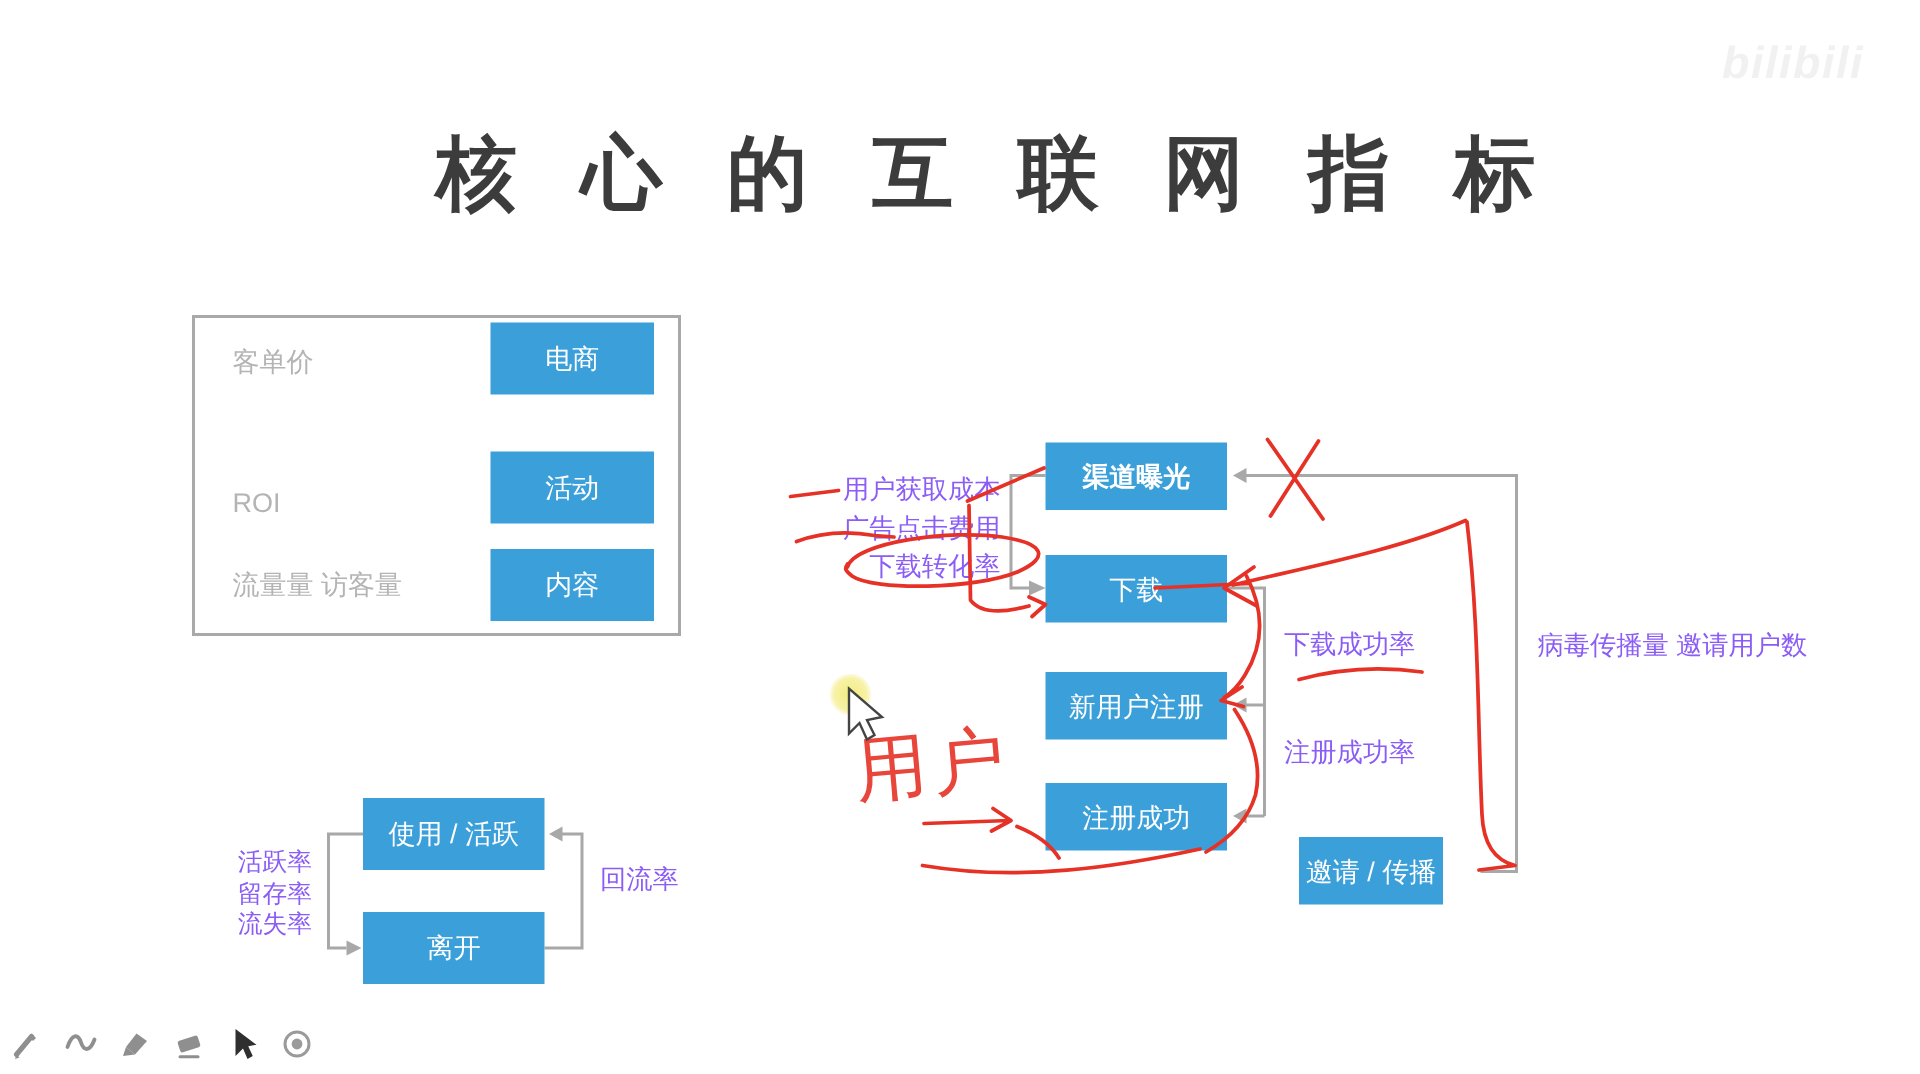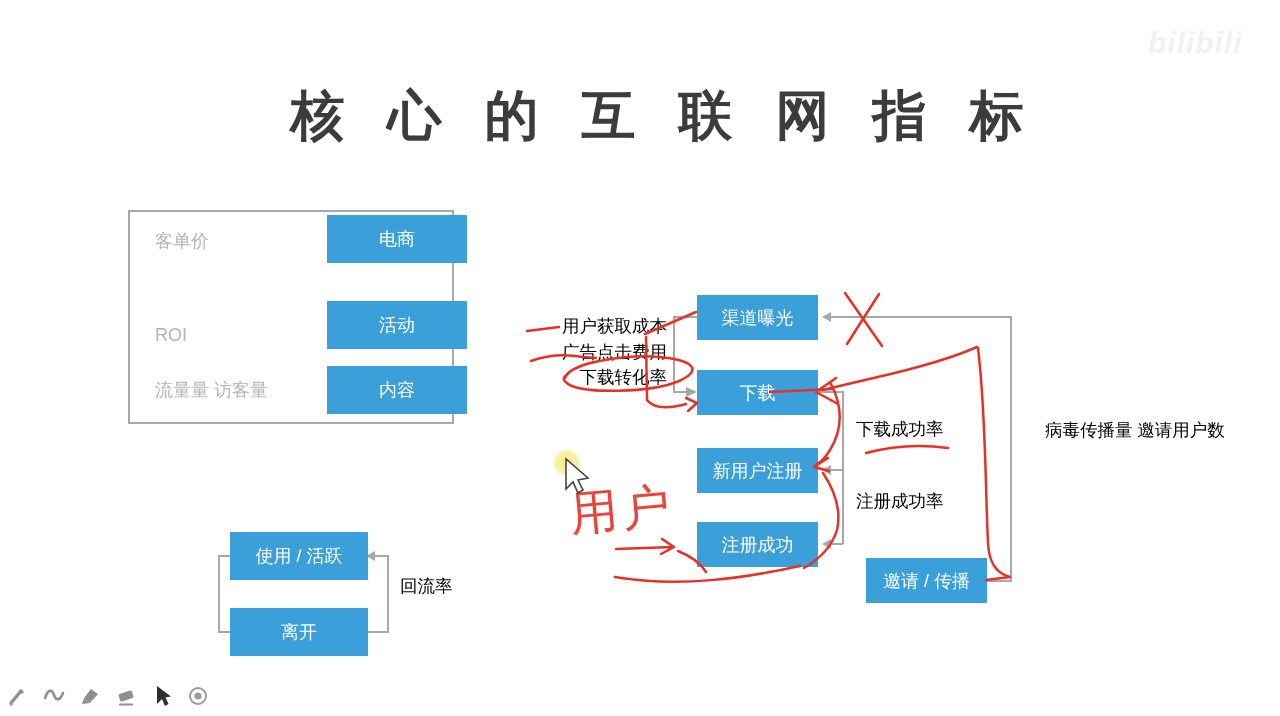--- a/index.html
+++ b/index.html
@@ -13,36 +13,36 @@
              font-style:italic;color:#f1f1f1;letter-spacing:1px;}
 
   
   .panel{position:absolute;left:128px;top:210px;width:322px;height:210px;
          border:2px solid #a9a9a9;background:#fff;}
   .plabel{position:absolute;left:155px;font-size:18px;color:#b4b4b4;}
   .plabel.r0{top:229px;} .plabel.r1{top:304px;margin-top:21px;} .plabel.r2{top:378px;}
 
   .bluebox{position:absolute;background:#3b9fd9;color:#ffffff;font-size:18px;
            display:flex;align-items:center;justify-content:center;}
-  .chip{left:327px;width:140px;height:48px;}
+  .chip{left:327px;width:109px;height:48px;}
   .chip.c0{top:215px;} .chip.c1{top:301px;} .chip.c2{top:366px;}
 
   
   .fnode{left:697px;width:121px;height:45px;}
-  .f0{top:295px;} .f1{top:370px;} .f2{top:448px;} .f3{top:522px;}
-  .f4{left:866px;top:558px;width:121px;height:45px;text-align:right;}
+  .f0{top:295px;font-weight:bold;} .f1{top:370px;} .f2{top:448px;} .f3{top:522px;}
+  .f4{left:866px;top:558px;width:96px;height:45px;text-align:right;}
 
-  .grey{position:absolute;color:#000000;font-size:17.5px;white-space:nowrap;}
+  .grey{position:absolute;color:#8b5cf6;font-size:17.5px;white-space:nowrap;}
   .acq{left:467px;top:314px;width:200px;text-align:right;line-height:25.5px;}
   .dlrate{left:856px;top:417px;}
   .regrate{left:856px;top:489px;}
-  .viral{left:1025px;top:418px;margin-left:20px;}
+  .viral{left:1025px;top:418px;}
 
   
-  .rnode{left:230px;width:138px;height:48px;}
+  .rnode{left:242px;width:121px;height:48px;}
   .r0{top:532px;} .r1{top:608px;}
   .rmetrics{left:128px;top:565px;width:80px;text-align:right;line-height:20.7px;font-size:16.5px;}
   .backrate{left:400px;top:574px;}
 
   .handwrite{position:absolute;left:570px;top:478px;font-size:48px;color:#e63226;
              transform:rotate(-5deg);font-weight:400;letter-spacing:4px;opacity:.9;}
 
   .tips{position:absolute;left:843px;top:664px;font-size:21px;font-style:italic;
         color:#1f1f1f;border-bottom:2px solid #2e2e2e;padding:0 6px 5px 0;white-space:nowrap;}
 
@@ -102,20 +102,25 @@
     <div>用户获取成本</div>
     <div>广告点击费用</div>
     <div>下载转化率</div>
   </div>
   <div class="grey dlrate">下载成功率</div>
   <div class="grey regrate">注册成功率</div>
   <div class="grey viral">病毒传播量 邀请用户数</div>
 
   <div class="bluebox rnode r0">使用 / 活跃</div>
   <div class="bluebox rnode r1">离开</div>
+  <div class="grey rmetrics">
+    <div>活跃率</div>
+    <div>留存率</div>
+    <div>流失率</div>
+  </div>
   <div class="grey backrate">回流率</div>
 
   <svg class="overlay">
     <g stroke="#e63226" stroke-width="2.5" fill="none" stroke-linecap="round" stroke-linejoin="round">
       <path d="M527 331 l32 -4"></path>
       <path d="M531 361 q24 -9 52 -4 l13 1"></path>
       <path d="M565 378 c5 -17 70 -25 103 -20 c27 4 33 13 11 23 c-28 12 -97 13 -111 3 c-5 -4 -5 -5 -3 -8"></path>
       <path d="M645 334 L696 312"></path>
       <path d="M646 337 l1 63 q9 12 39 4"></path>
       <path d="M686 398 l11 5 -9 8"></path>

